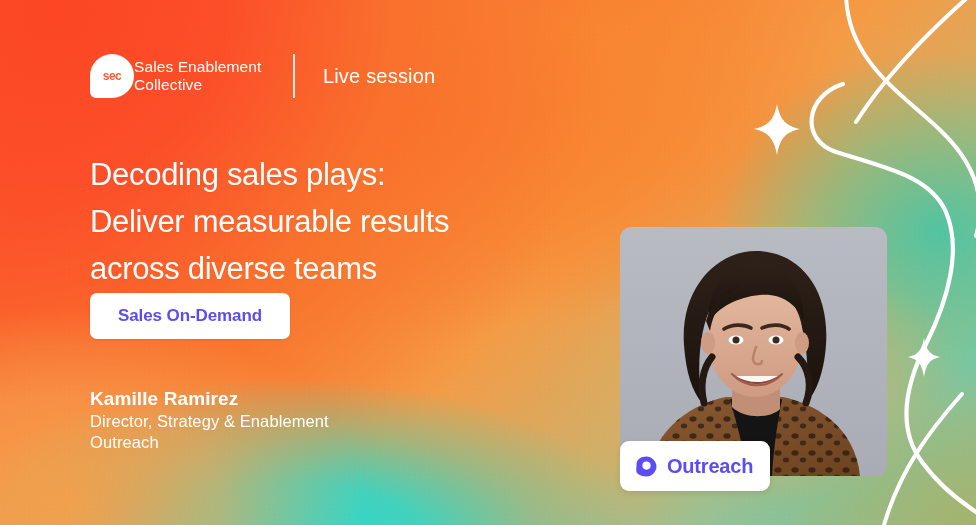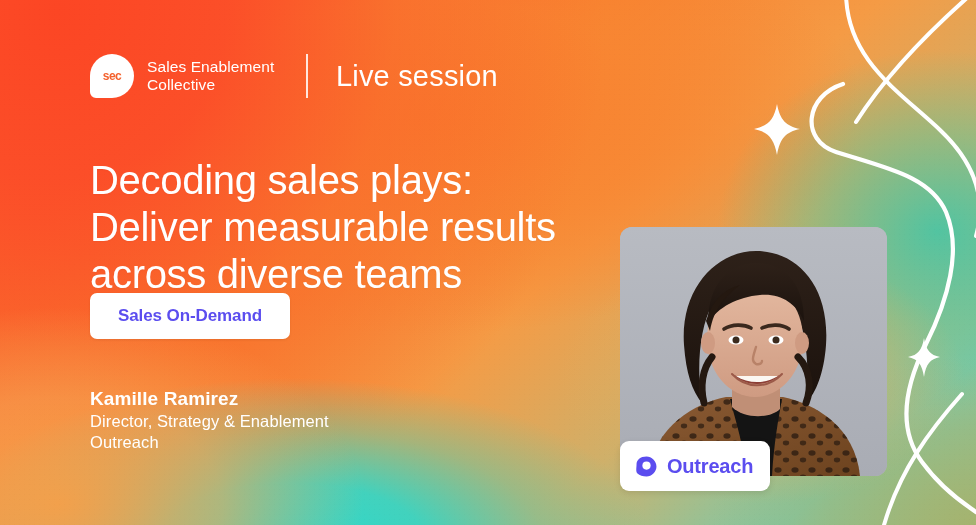--- a/index.html
+++ b/index.html
@@ -60,35 +60,35 @@
   .logo-bubble{
     position:absolute;inset:0;background:#ffffff;
     border-radius:50% 50% 50% 6px;
   }
   .logo-mark-text{
     position:absolute;inset:0;display:flex;align-items:center;justify-content:center;
     font-size:12px;font-weight:bold;letter-spacing:-0.5px;color:#f4622e;
     font-family:"Liberation Sans", sans-serif;
   }
   .logo-words{
-    margin-left:13px;color:#ffffff;font-size:15.5px;line-height:18px;
+    color:#ffffff;font-size:15.5px;line-height:18px;
     font-weight:500;letter-spacing:.1px;white-space:pre-line;
   }
   .divider{
     width:1.5px;height:44px;background:rgba(255,255,255,.85);
     margin:0 28px 0 32px;
   }
   .live-session{
-    color:#ffffff;font-size:29px;font-weight:400;letter-spacing:.2px;
+    color:#ffffff;font-size:20px;font-weight:400;letter-spacing:.2px;
   }
 
   
   .headline{
     position:absolute;left:90px;top:130px;
-    color:#ffffff;font-size:40px;line-height:47px;
+    color:#ffffff;font-size:31px;line-height:47px;
     font-weight:400;letter-spacing:-0.3px;
     max-width:560px;white-space:pre-line;
     text-shadow:0 1px 2px rgba(0,0,0,.04);
   }
 
   
   .cta{
     position:absolute;left:90px;top:293px;
     display:inline-flex;align-items:center;justify-content:center;
     height:46px;padding:0 28px;border:none;cursor:pointer;

